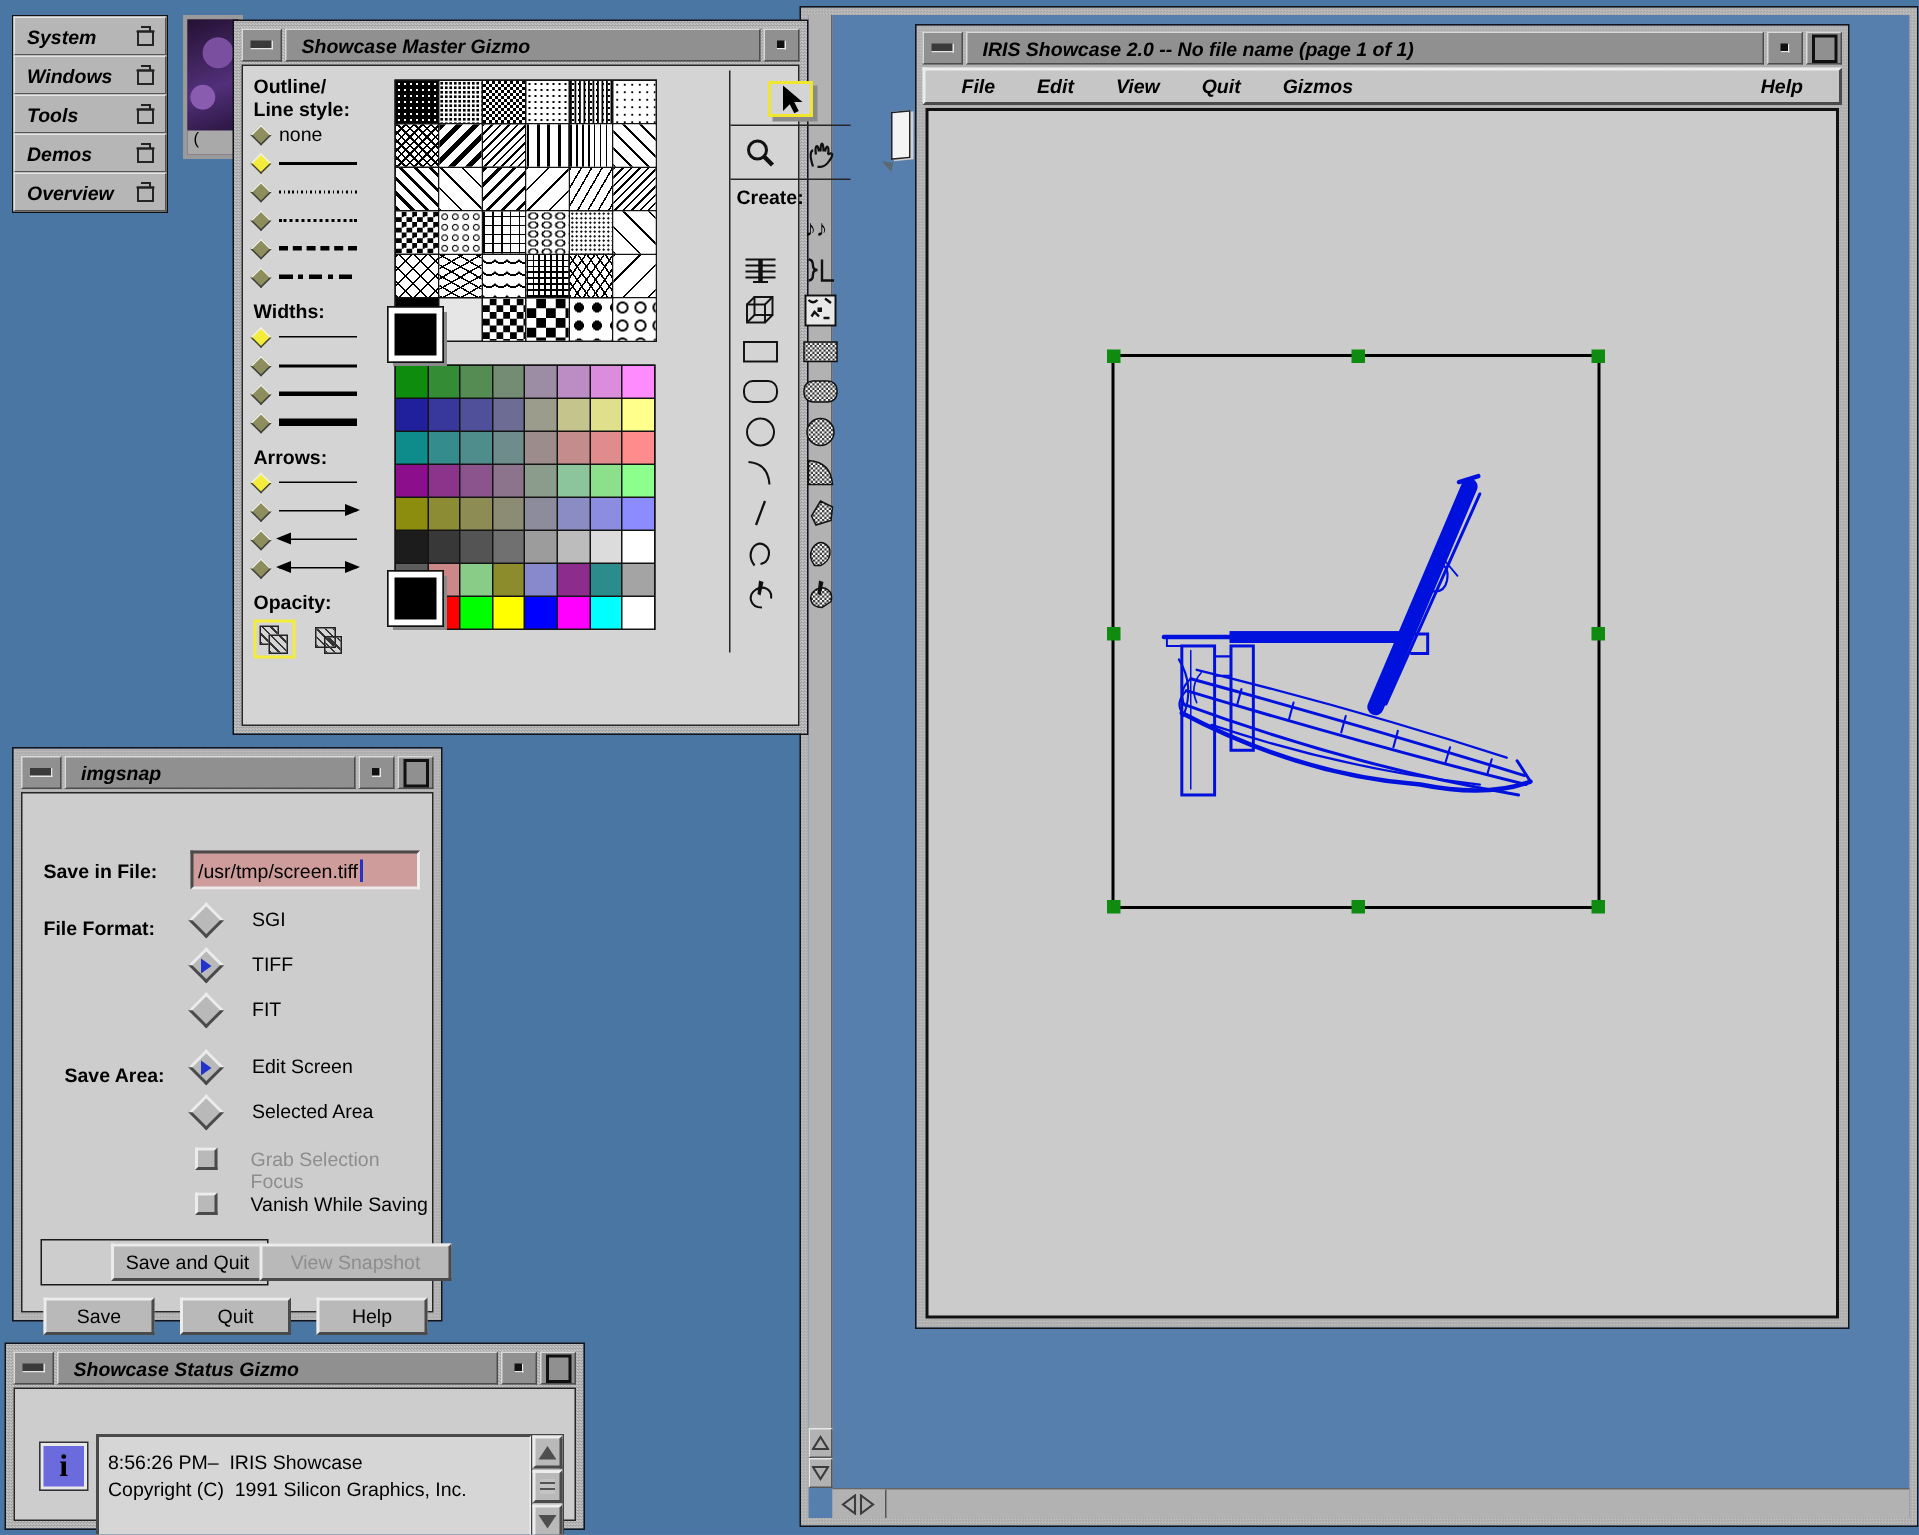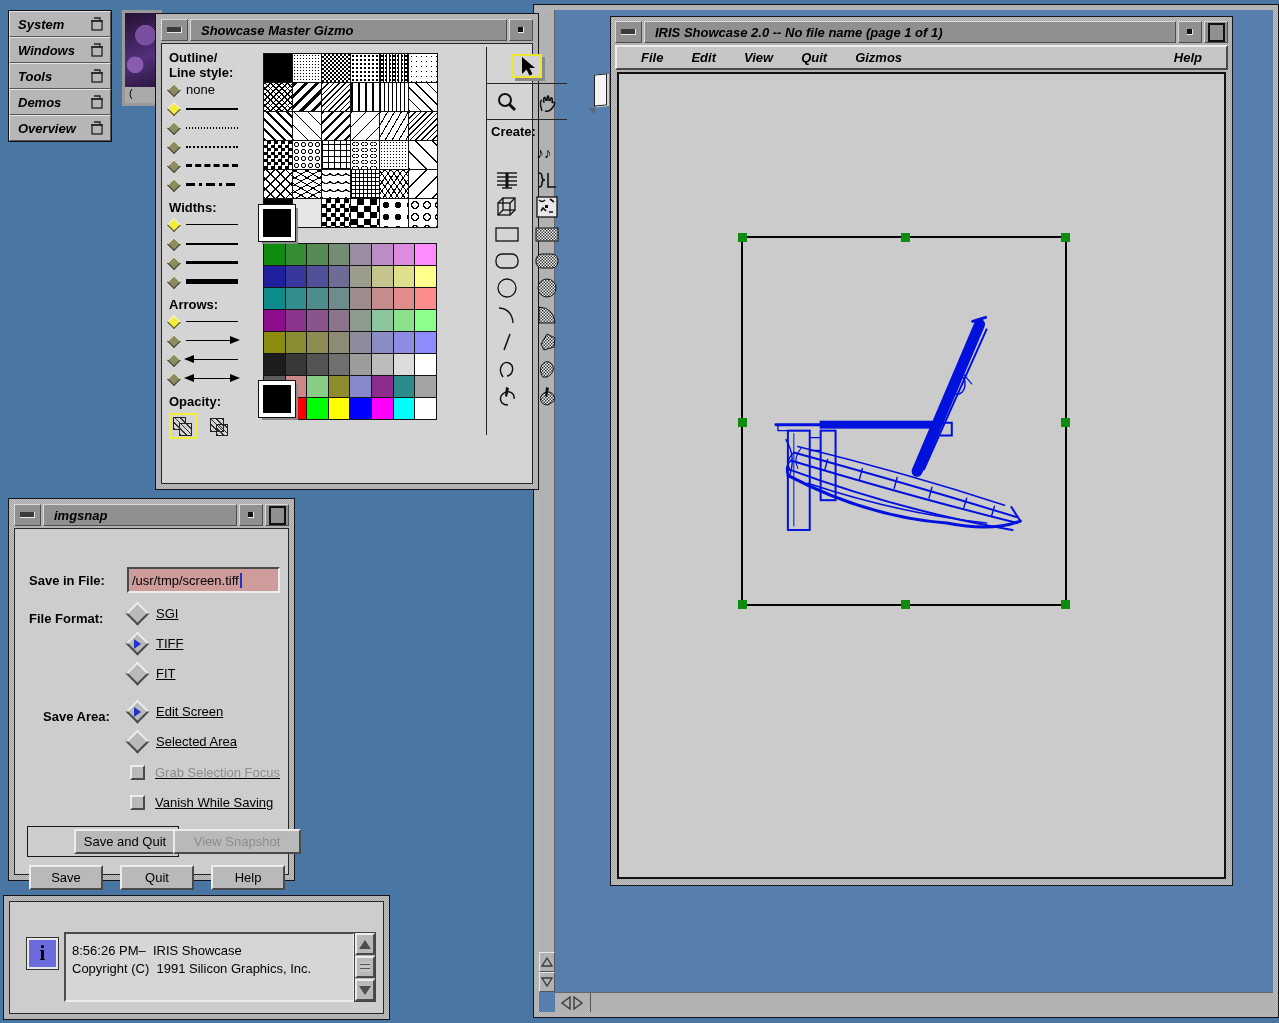--- a/index.html
+++ b/index.html
@@ -110,21 +110,21 @@
   
   #imgsnap { left:8px; top:498px; width:287px; height:383px; z-index:50; }
   #imgsnap .body { flex:1; background:#cdcdcd; border:1px solid #262626; position:relative; font-size:13px; }
   .form-label { font-weight:bold; font-size:13px; }
   #filefield { position:absolute; left:112px; top:38px; width:153px; height:26px; background:#cf9c9c; border-top:2px solid #4a4a4a; border-left:2px solid #4a4a4a; border-bottom:2px solid #ececec; border-right:2px solid #ececec; display:flex; align-items:center; padding:0 3px; font-size:13px; white-space:nowrap; overflow:hidden; }
   .caret { display:inline-block; width:2px; height:15px; background:#2233cc; margin-left:1px; }
   .dia-big { width:17px; height:17px; flex:none; transform:rotate(45deg); background:#b9b9b9; border-top:2px solid #ececec; border-left:2px solid #ececec; border-bottom:2px solid #4a4a4a; border-right:2px solid #4a4a4a; position:relative; }
   .dia-big .tri { position:absolute; inset:-2px; display:flex; align-items:center; justify-content:center; transform:rotate(-45deg); }
   .dia-big .tri::after { content:""; border-left:7px solid #2233cc; border-top:5px solid transparent; border-bottom:5px solid transparent; }
   .chk { width:15px; height:15px; flex:none; background:#b9b9b9; border-top:2px solid #ececec; border-left:2px solid #ececec; border-bottom:2px solid #4a4a4a; border-right:2px solid #4a4a4a; }
-  .im-row { position:absolute; display:flex; align-items:center; gap:10px;text-decoration:underline; }
+  .im-row { position:absolute; display:flex; align-items:flex-start; gap:22px; }
   .dis { color:#8d8d8d; }
   .focus-wrap { position:absolute; border:1px solid #1a1a1a; padding:2px; }
 
   
   #status { left:3px; top:895px; width:387px; height:125px; z-index:50; }
   #status .body { flex:1; background:#cdcdcd; border:1px solid #262626; position:relative; }
   #info-icon { position:absolute; left:17px; top:36px; width:31px; height:31px; background:#6b6bdd; border:2px solid #e8e8e8; outline:1px solid #333; display:flex; align-items:center; justify-content:center; font:bold 21px "Liberation Serif",serif; }
   #status-text { position:absolute; left:54px; top:30px; width:291px; height:70px; background:#d6d6d6; border-top:2px solid #4a4a4a; border-left:2px solid #4a4a4a; border-bottom:2px solid #ececec; border-right:2px solid #ececec; padding:8px 6px; font-size:13px; line-height:18px; }
   .vsb { position:absolute; right:7px; top:30px; width:22px; height:70px; background:#b9b9b9; border:1px solid #444; display:flex; flex-direction:column; }
   .sb-btn { height:22px; background:#b9b9b9; border-top:2px solid #ececec; border-left:2px solid #ececec; border-bottom:2px solid #4a4a4a; border-right:2px solid #4a4a4a; display:flex; align-items:center; justify-content:center; }
@@ -738,20 +738,28 @@
       <button class="btn" style="position:absolute; left:14px; top:336px; width:74px; height:25px;">Save</button>
       <button class="btn" style="position:absolute; left:105px; top:336px; width:74px; height:25px;">Quit</button>
       <button class="btn" style="position:absolute; left:196px; top:336px; width:74px; height:25px;">Help</button>
 
     </div>
   </div>
 </div>
 
 <div id="status" class="win stipple">
   <div class="win-inner">
+    <div class="tbar">
+      <div class="tb-seg tb-menu"></div>
+      <div class="tb-seg tb-title">
+          <span>Showcase Status Gizmo</span>
+        </div>
+      <div class="tb-seg tb-dot"></div>
+      <div class="tb-seg tb-max"></div>
+    </div>
     <div class="body">
       <div id="info-icon">i</div>
       <div id="status-text">
         <div class="txtline">8:56:26 PM–  IRIS Showcase</div>
         <div class="txtline">Copyright (C)  1991 Silicon Graphics, Inc.</div>
       </div>
       <div class="vsb">
         <div class="sb-btn">
             <span class="tri-up"></span>
           </div>

